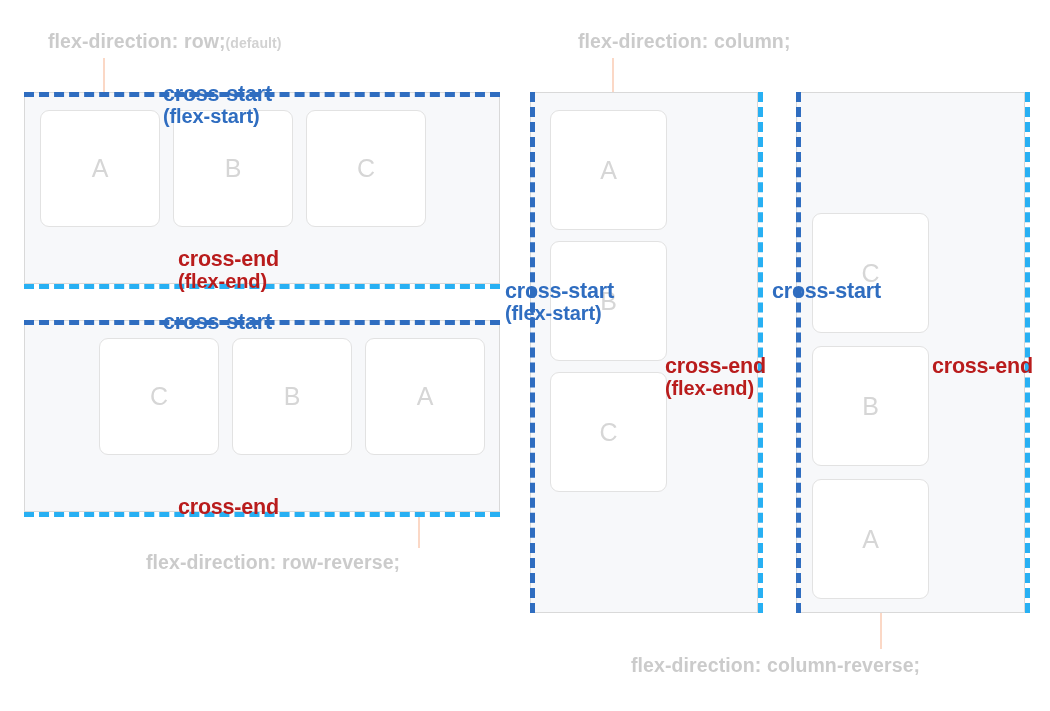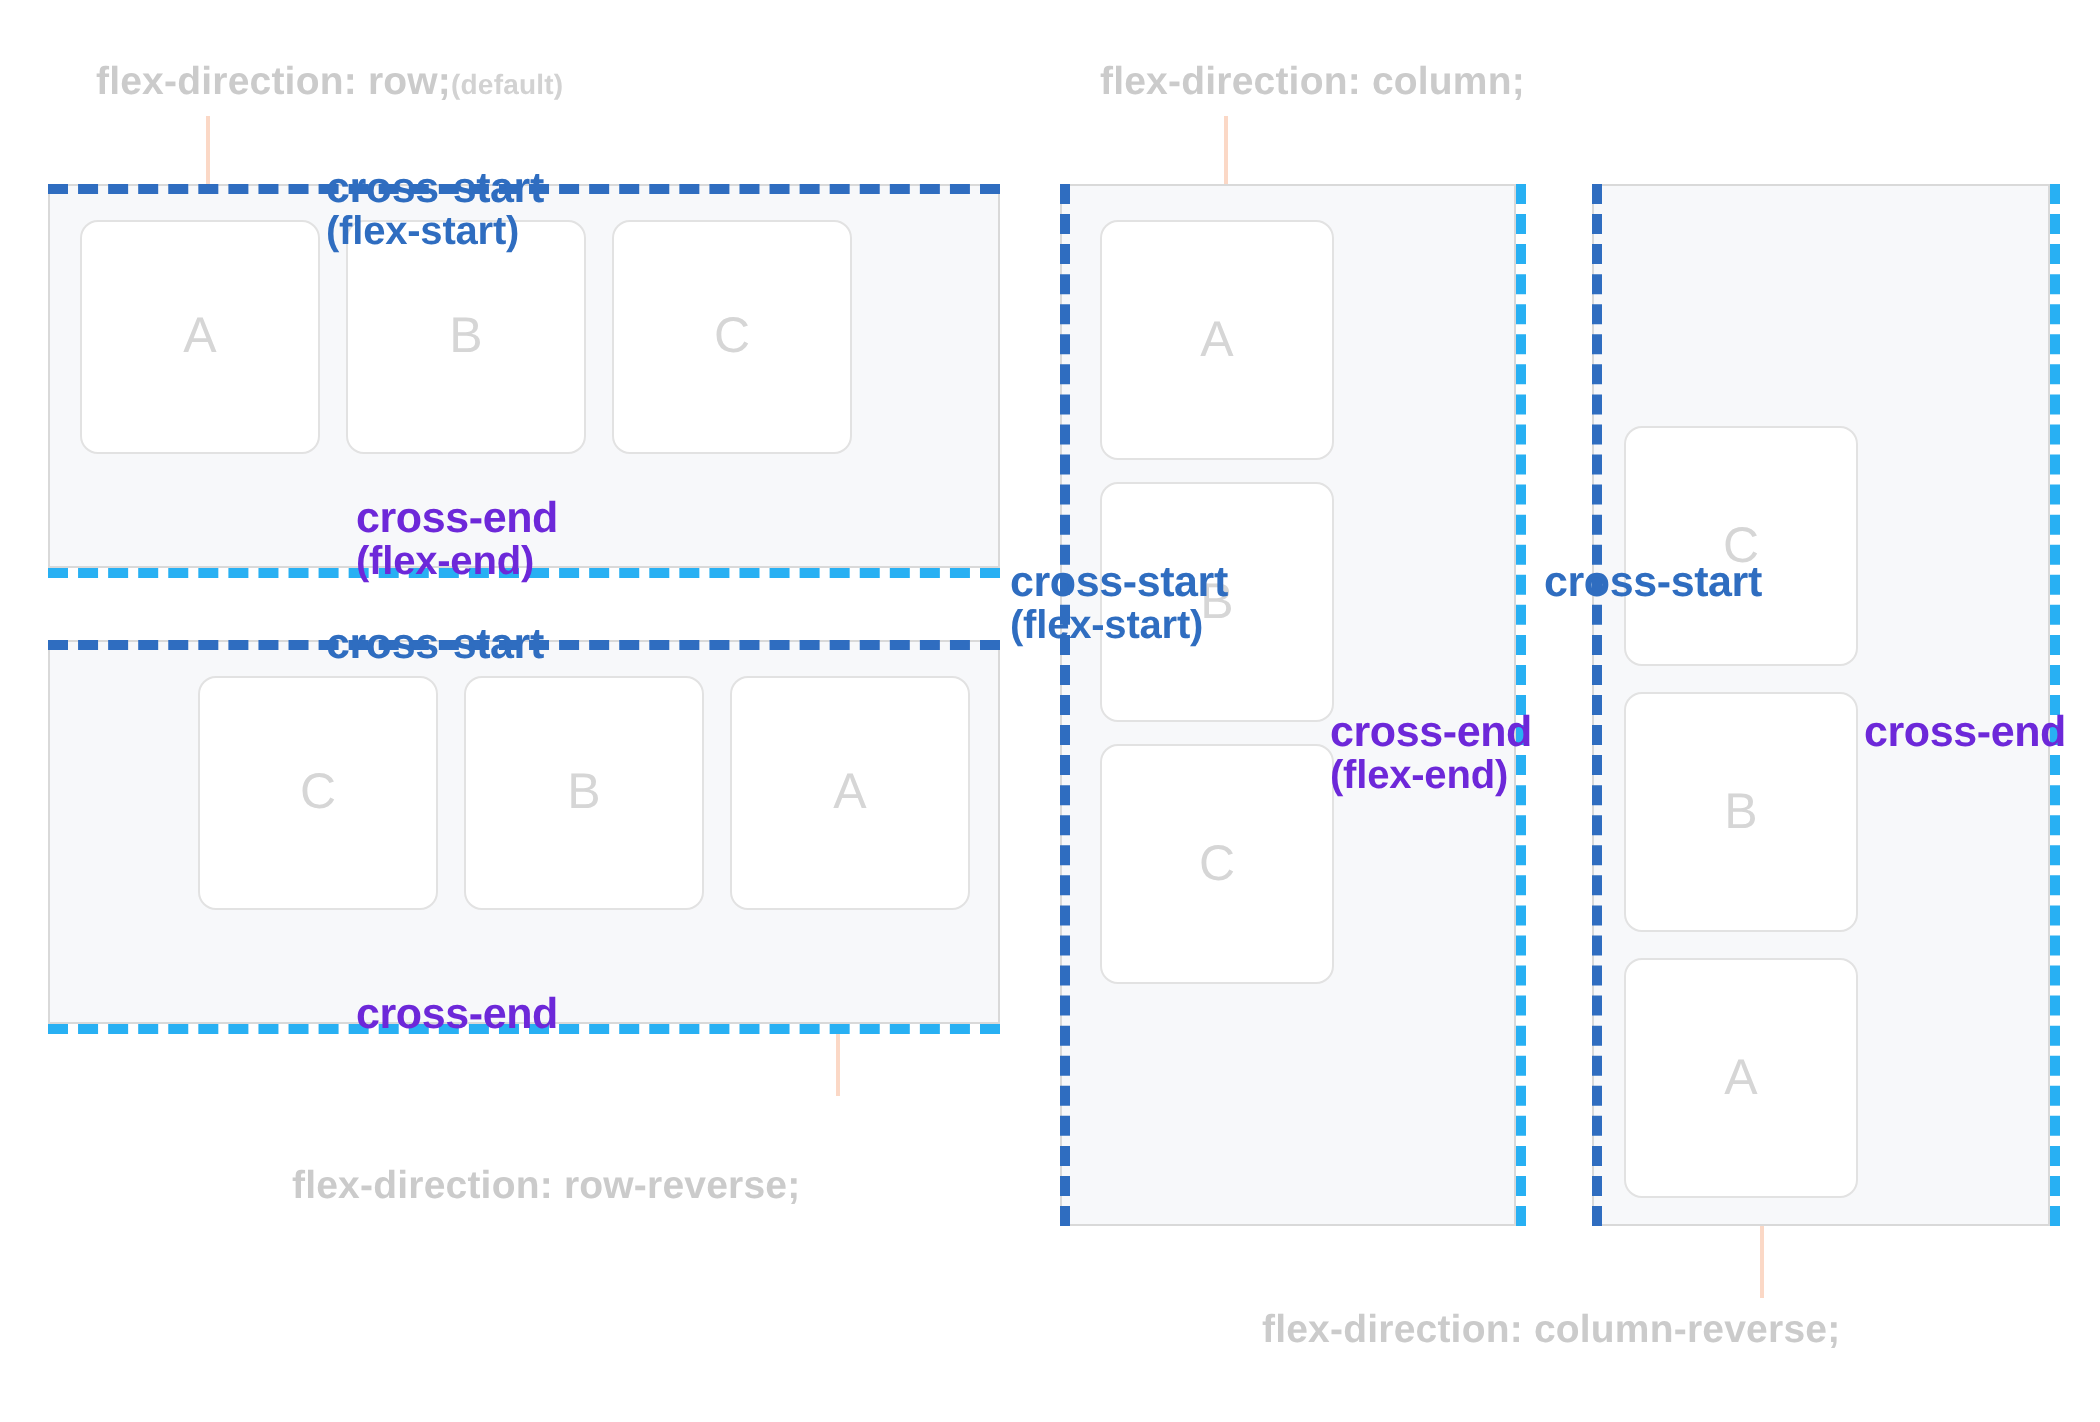--- a/index.html
+++ b/index.html
@@ -90,21 +90,21 @@
   }
   .axis-label .sub {
     display: block;
     font-size: 20px;
     font-weight: bold;
     letter-spacing: -0.1px;
   }
   .axis-label.start .main,
   .axis-label.start .sub { color: #2f6dc0; }
   .axis-label.end .main,
-  .axis-label.end .sub { color: #6d28d9; }
+  .axis-label.end .sub { color: #b91c1c; }
 </style>
 </head>
 <body>
 
 <div class="caption" style="left:48px; top:30px;">
   <span>flex-direction: row;</span><span class="note">(default)</span>
 </div>
 <div class="leader" style="left:103px; top:58px; height:36px;"></div>
 
 <div class="fbox" style="left:24px; top:92px; width:476px; height:192px;"></div>
@@ -145,25 +145,25 @@
 </div>
 
 <div class="axis-label start" style="left:163px; top:311px; width:205px;">
   <span class="main">cross-start</span>
 </div>
 <div class="axis-label end" style="left:178px; top:496px; width:175px;">
   <span class="main">cross-end</span>
 </div>
 
 <div class="leader" style="left:418px; top:512px; height:36px;"></div>
-<div class="caption" style="left:146px; top:582px;">
+<div class="caption" style="left:146px; top:551px;">
   <span>flex-direction: row-reverse;</span>
 </div>
 
-<div class="caption" style="left:550px; top:30px;">
+<div class="caption" style="left:578px; top:30px;">
   <span>flex-direction: column;</span>
 </div>
 <div class="leader" style="left:612px; top:58px; height:36px;"></div>
 
 <div class="fbox" style="left:530px; top:92px; width:228px; height:521px;"></div>
 <div class="edge v start" style="left:530px; top:92px; height:521px;"></div>
 <div class="edge v end" style="left:758px; top:92px; height:521px;"></div>
 
 <div class="card" style="left:550px; top:110px; width:115px; height:118px;">
   <span>A</span>

